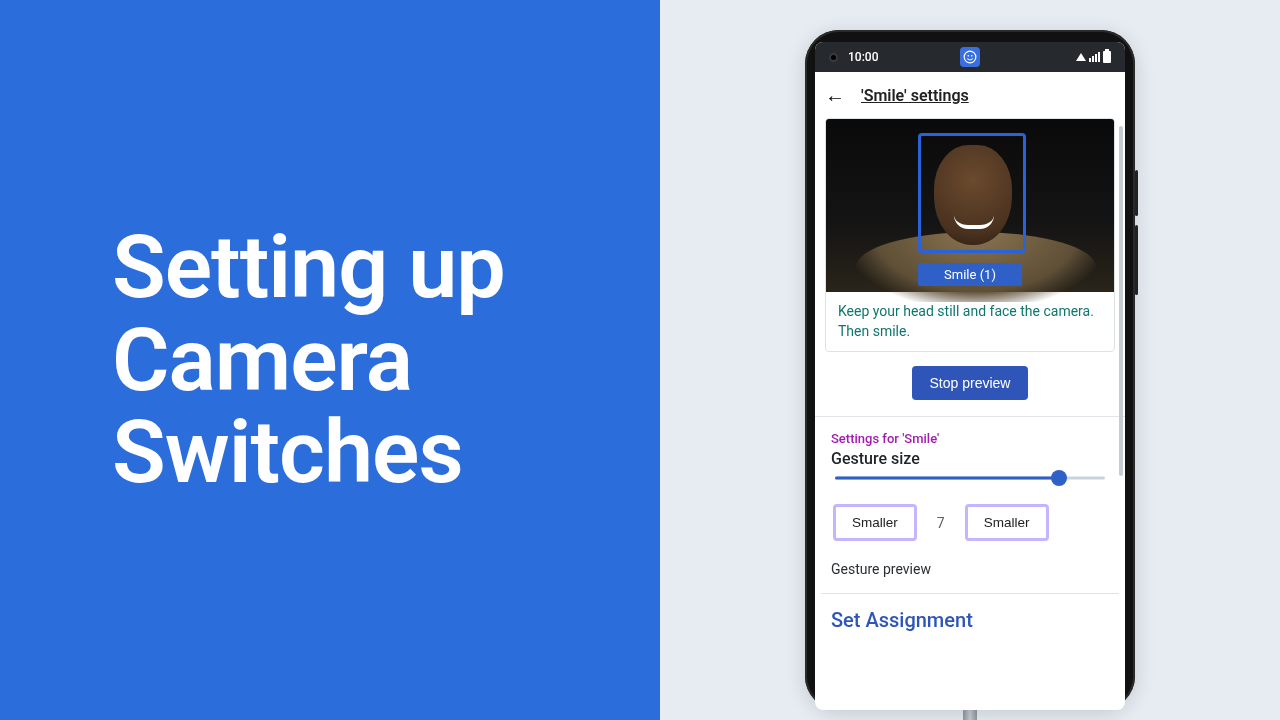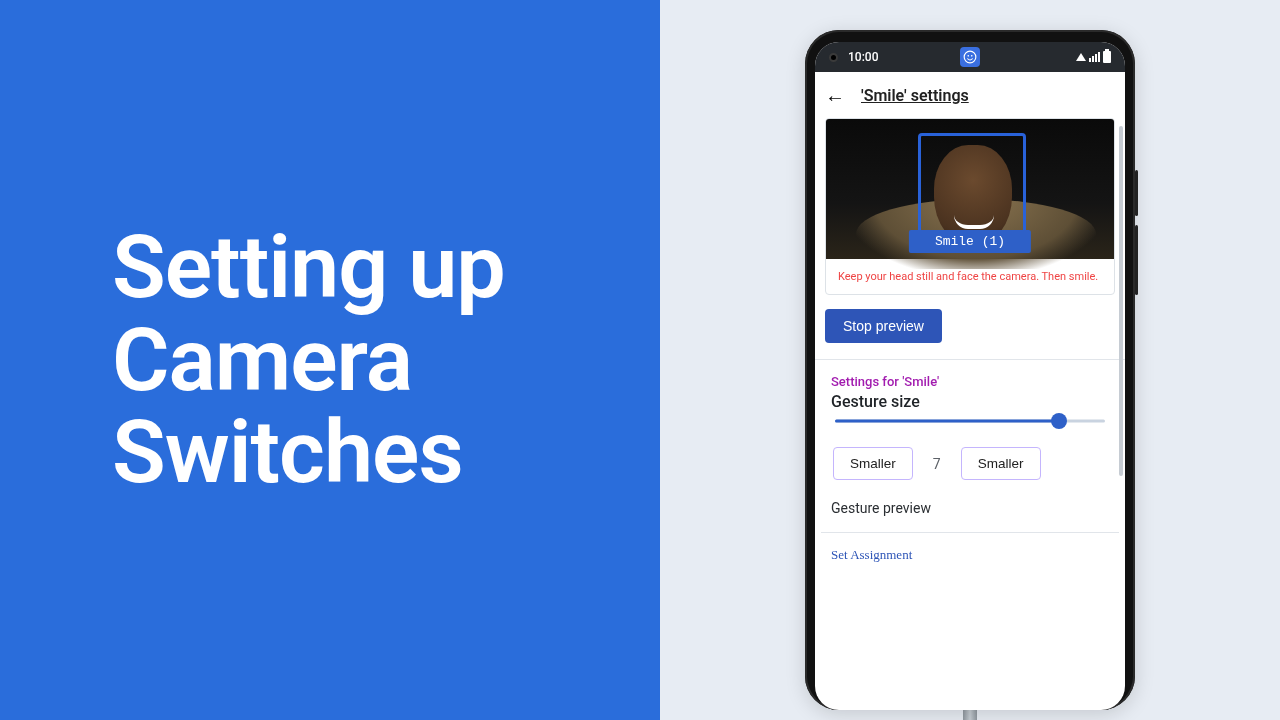--- a/index.html
+++ b/index.html
@@ -6,62 +6,62 @@
   html, body { width: 1280px; height: 720px; overflow: hidden; font-family: 'Roboto', 'Helvetica Neue', Arial, sans-serif; }
   .stage { display: flex; width: 1280px; height: 720px; }
   .left-panel { width: 660px; height: 720px; background: #2a6ddb; display: flex; align-items: center; }
   .hero-title { color: #fff; font-size: 88px; font-weight: 600; line-height: 1.05; letter-spacing: -1px; margin-left: 112px; }
   .right-panel { flex: 1; height: 720px; background: #e7ecf3; display: flex; justify-content: center; align-items: flex-start; }
   .phone-wrap { position: relative; margin-top: 30px; }
   .phone { width: 330px; height: 680px; background: #111; border-radius: 34px; padding: 12px 10px 0 10px; box-shadow: inset 0 0 0 2px #2a2a2a, 0 4px 20px rgba(0,0,0,.15); position: relative; }
   .side-btn { position: absolute; background:#222; border-radius:2px; }
   .sb1 { right:-3px; top:140px; width:3px; height:46px; }
   .sb2 { right:-3px; top:195px; width:3px; height:70px; }
-  .screen { width: 100%; height: 100%; background: #fff; border-radius: 24px; overflow: hidden; position: relative; }
+  .screen { width: 100%; height: 100%; background: #fff; border-radius: 8px; overflow: hidden; position: relative; }
   .statusbar { height: 30px; background: #262a2f; color: #fff; display: flex; align-items: center; padding: 0 14px; position: relative; font-size: 12px; }
   .punch { width: 9px; height: 9px; background:#000; border-radius:50%; border:2px solid #3a3a3a; margin-right:10px;}
   .status-time { font-weight:500; }
   .status-center { position:absolute; left:50%; transform:translateX(-50%); width:20px; height:20px; background:#3a6fe0; border-radius:4px; display:flex; align-items:center; justify-content:center; }
   .status-center svg { width:14px; height:14px; }
   .status-right { margin-left:auto; display:flex; gap:3px; align-items:center; }
   .tri { width:0; height:0; border-left:5px solid transparent; border-right:5px solid transparent; border-bottom:8px solid #fff; }
   .sigbars { display:flex; align-items:flex-end; gap:1px; }
   .sigbars span{ width:2px; background:#fff;}
   .sigbars span:nth-child(1){height:4px;} .sigbars span:nth-child(2){height:6px;} .sigbars span:nth-child(3){height:8px;} .sigbars span:nth-child(4){height:10px;}
   .batt { width:8px; height:12px; background:#fff; border-radius:1px; position:relative;}
   .batt::before{content:""; position:absolute; top:-2px; left:2px; width:4px; height:2px; background:#fff;}
   .appbar { height: 46px; display:flex; align-items:center; padding: 0 10px; gap: 16px; border-bottom: 0; }
   .back-arrow { font-size: 20px; line-height:1; }
   .appbar-title { font-size: 16px; font-weight: 600; color:#212121;text-decoration:underline; }
   .content { padding: 0 10px; height: calc(100% - 76px); overflow:hidden; position:relative;}
   .preview-card { border: 1px solid #dde2e7; border-radius: 4px; overflow:hidden; }
-  .preview-img { height: 140px; background: linear-gradient(180deg,#0a0a0a 0%, #141414 60%, #2a2419 100%); position:relative;font-family:Liberation Mono, monospace; }
+  .preview-img { height: 173px; background: linear-gradient(180deg,#0a0a0a 0%, #141414 60%, #2a2419 100%); position:relative; }
   .face-box { position:absolute; left:92px; top:14px; width:108px; height:120px; border:3px solid #2962d9; border-radius:4px; }
   .shoulders{ position:absolute; left:30px; bottom:-10px; width:240px; height:70px; background: radial-gradient(ellipse at center top, #8a7450 0%, #5e4f36 60%, transparent 80%); border-radius: 50% 50% 0 0;}
   .head { position:absolute; left:108px; top:26px; width:78px; height:100px; background: radial-gradient(circle at 50% 35%, #6b4a2e 0%, #4a321f 70%, #2a1c12 100%); border-radius: 44% 44% 48% 48%; }
   .smile-line{ position:absolute; left:128px; top:96px; width:40px; height:14px; border-bottom:4px solid #fff; border-radius: 0 0 20px 20px;}
   .detect-chip { position:absolute; left:50%; transform:translateX(-50%); bottom:6px; background:#2e60c8; color:#fff; font-size:13px; padding:4px 26px; border-radius:2px; }
-  .preview-hint { padding: 10px 12px; font-size: 11px; color:#ef4444; line-height:1.4; }
-  .center-row { display:flex; justify-content:flex-start; padding: 14px 0 16px; }
+  .preview-hint { padding: 10px 12px; font-size: 14px; color:#0f766e; line-height:1.4; }
+  .center-row { display:flex; justify-content:center; padding: 14px 0 16px; }
   .btn-primary { background:#2e55b7; color:#fff; border:none; border-radius:4px; padding:9px 18px; font-size:14px; font-weight:500; cursor:pointer; }
   .divider { height:1px; background:#e1e5ea; margin: 0 -10px; }
   .section { padding: 14px 6px 8px; }
   .section-eyebrow { color:#a21caf; font-size:13px; font-weight:500; margin-bottom:3px;}
   .section-title { font-size:16px; font-weight:500; color:#1f2327; margin-bottom:2px;}
   .section-desc { font-size:12.5px; color:#5c6167; line-height:1.4; margin-bottom:18px; max-width: 240px;}
   .slider { position:relative; height:16px; margin: 0 4px 18px; }
   .slider-track { position:absolute; left:0; right:0; top:50%; height:3px; background:#c9d3e0; border-radius:2px; transform:translateY(-50%);}
   .slider-fill { position:absolute; left:0; width:83%; top:50%; height:3px; background:#2e60c8; border-radius:2px; transform:translateY(-50%);}
   .slider-thumb { position:absolute; left:83%; top:50%; width:16px; height:16px; background:#2e60c8; border-radius:50%; transform:translate(-50%,-50%);}
   .stepper-row { display:flex; align-items:center; gap: 18px; padding: 0 2px 14px;}
-  .btn-outline { background:#fff; border:1px solid #c4b5fd; border-radius:4px; padding:8px 16px; font-size:13.5px; color:#222; cursor:pointer; }
+  .btn-outline { background:#fff; border:3px solid #c4b5fd; border-radius:4px; padding:8px 16px; font-size:13.5px; color:#222; cursor:pointer; }
   .stepper-val { font-size:14px; color:#5c6167; min-width: 12px; text-align:center;}
   .subhead { font-size:14px; color:#2b2f33; }
   .subval { font-size:12.5px; color:#6a7076; margin-top:2px;}
-  .link-row { color:#2e55b7; font-size:13px; font-weight:500; padding-top: 14px; font-family: Liberation Serif, serif;}
+  .link-row { color:#2e55b7; font-size:20px; font-weight:500; padding-top: 14px;}
   .scrollbar { position:absolute; right:2px; top:8px; width:4px; height:350px; background:#c6ccd3; border-radius:3px;}
   .stand { width: 14px; height: 50px; background: linear-gradient(90deg,#8f979e,#c6cdd3,#8f979e); margin: -2px auto 0; border-radius: 2px; }
 </style>
 </head>
 <body>
 
 <div class="stage">
   <div class="left-panel">
     <h1 class="hero-title"><span style="white-space:pre-line">Setting up
 Camera

